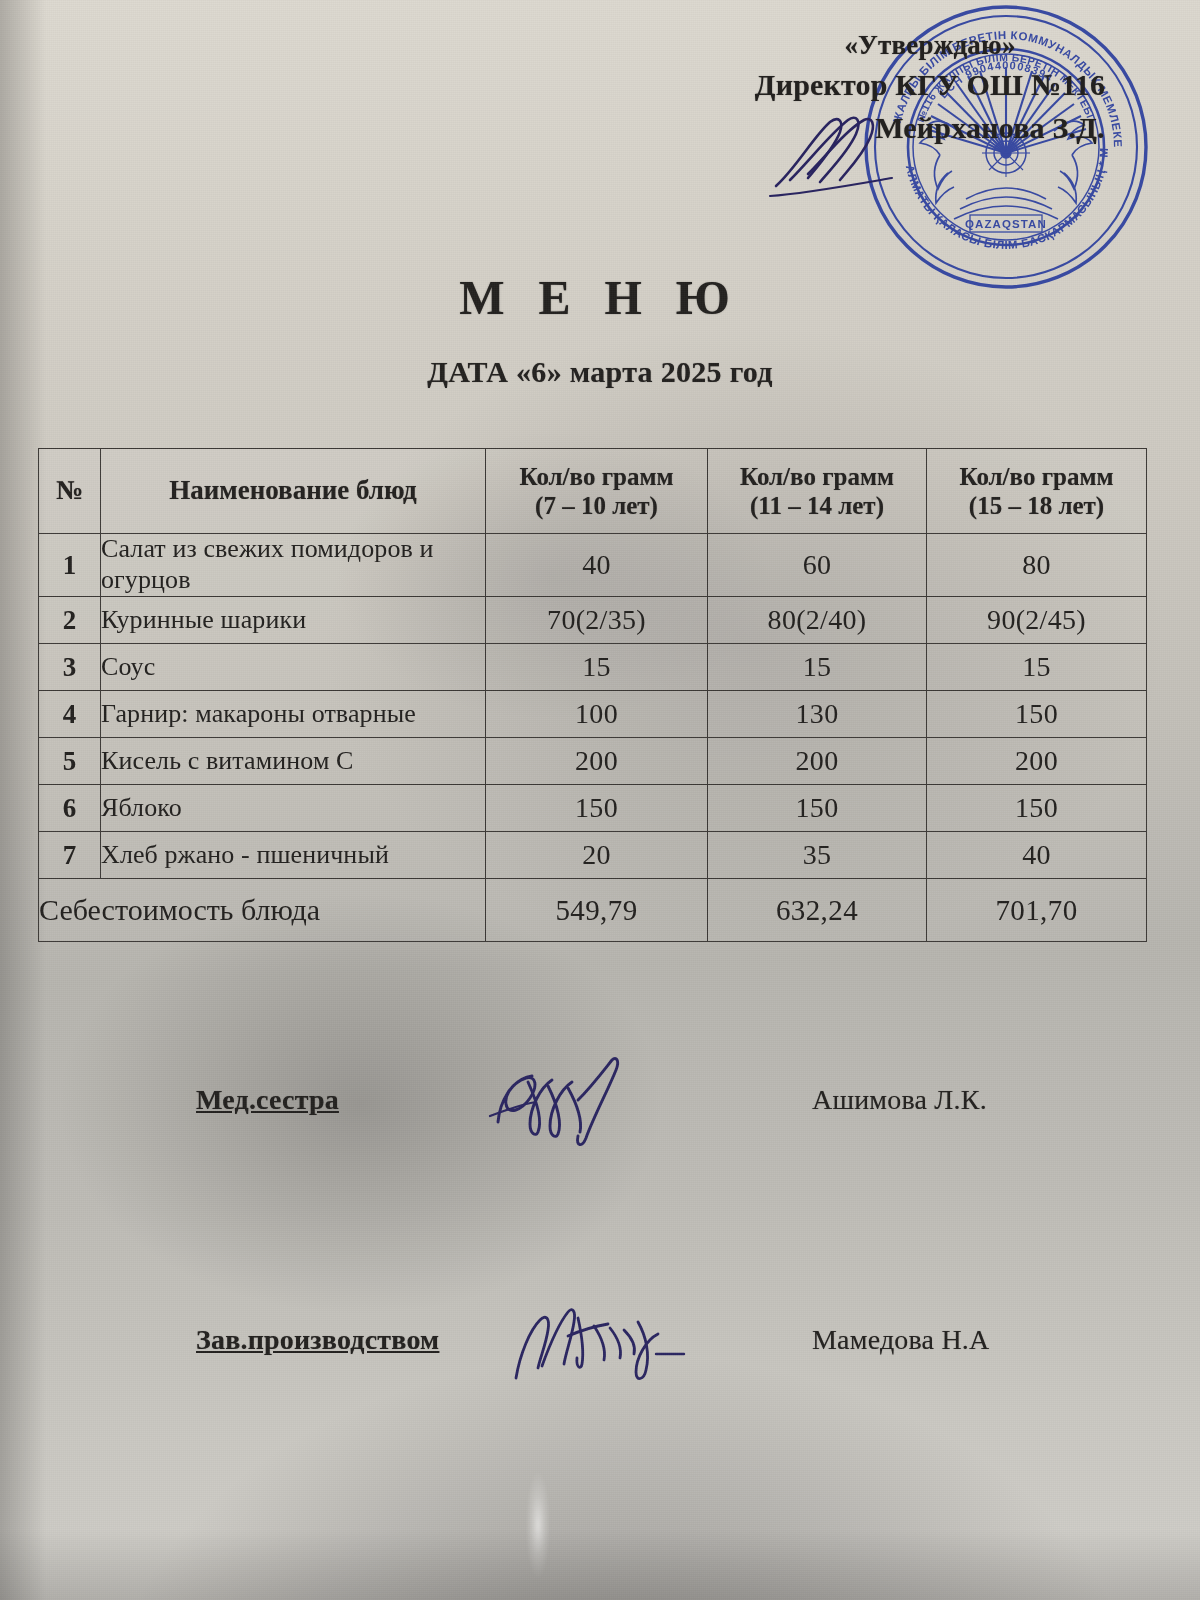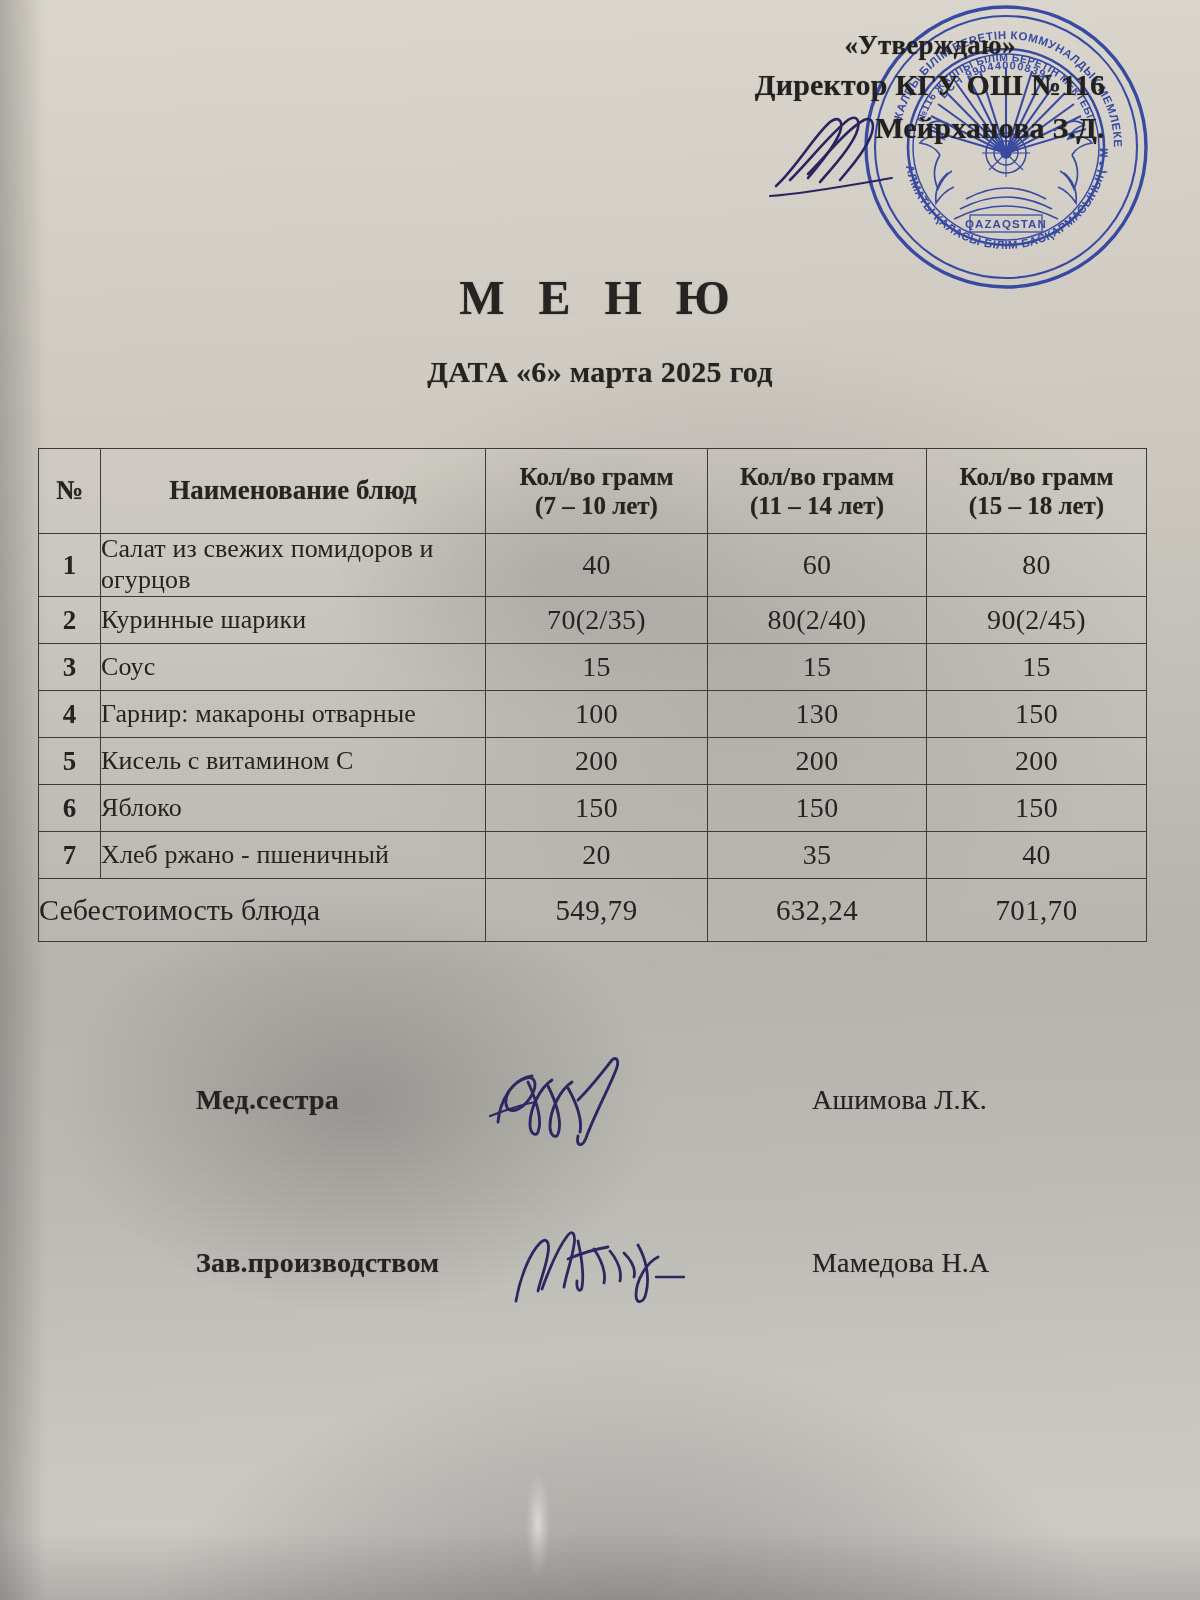--- a/index.html
+++ b/index.html
@@ -181,29 +181,30 @@
     letter-spacing: 0.4px;
   }
 
   
   .sig-row {
     position: absolute;
     width: 1200px;
     height: 80px;
   }
   .sig-row.one { top: 1070px; }
-  .sig-row.two { top: 1233px; }
+  .sig-row.two { top: 1310px; }
   .sig-role {
     position: absolute;
     left: 196px;
     top: 14px;
     font-size: 28px;
     font-weight: bold;
     letter-spacing: 0.2px;
     text-shadow: 0 0 1px rgba(35,33,31,0.4);
+    text-decoration: underline;
   }
   .sig-name {
     position: absolute;
     left: 812px;
     top: 14px;
     font-size: 28px;
     font-weight: normal;
     letter-spacing: 0.2px;
     text-shadow: 0 0 1px rgba(35,33,31,0.4);
   }

